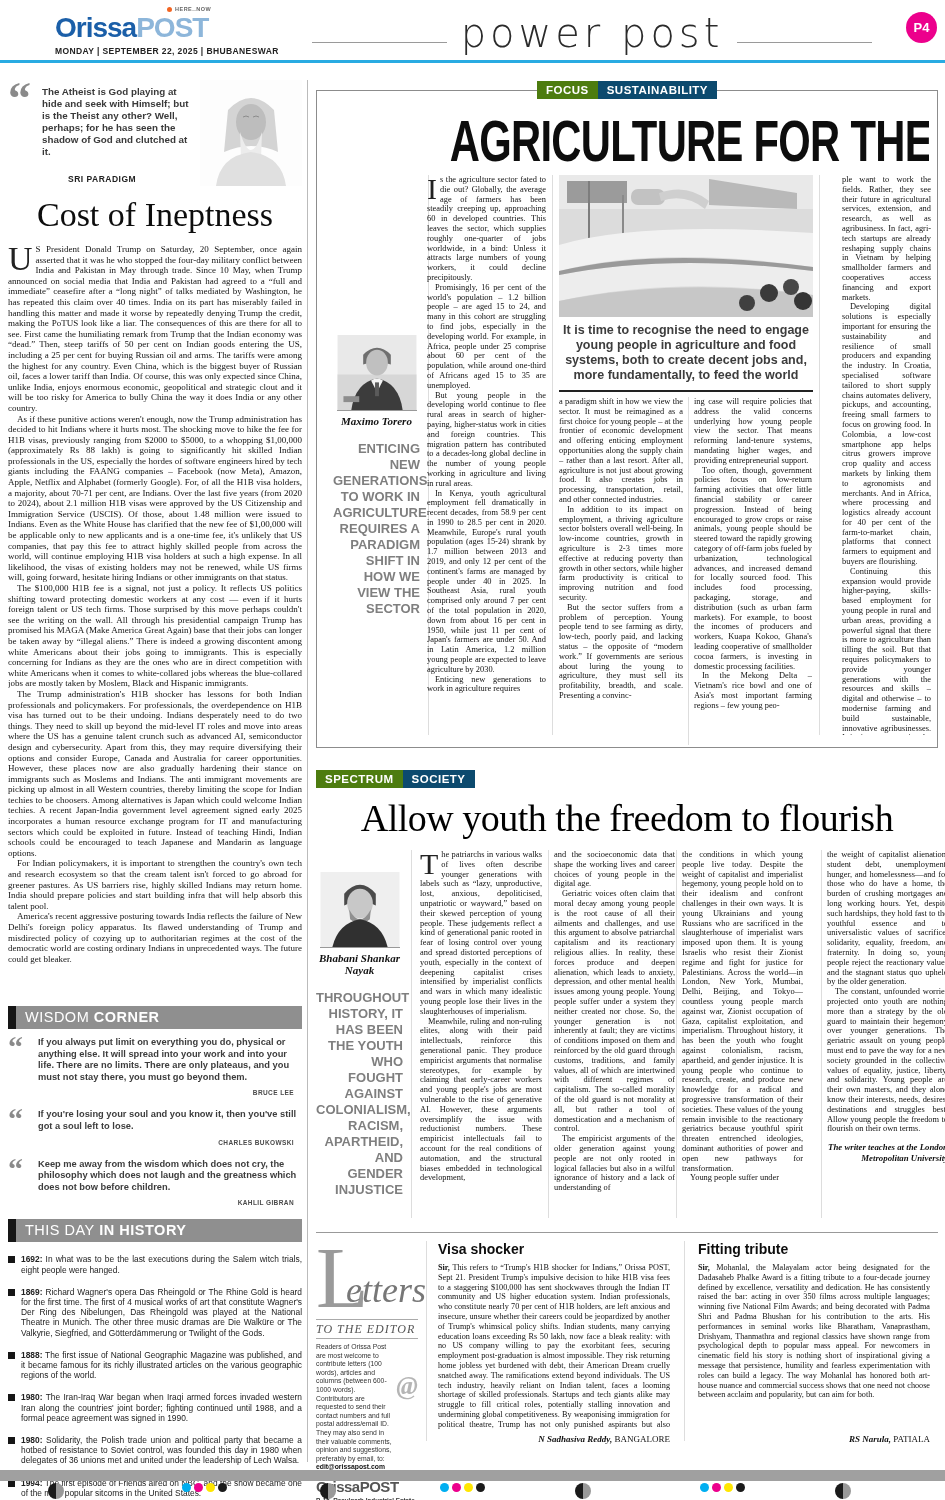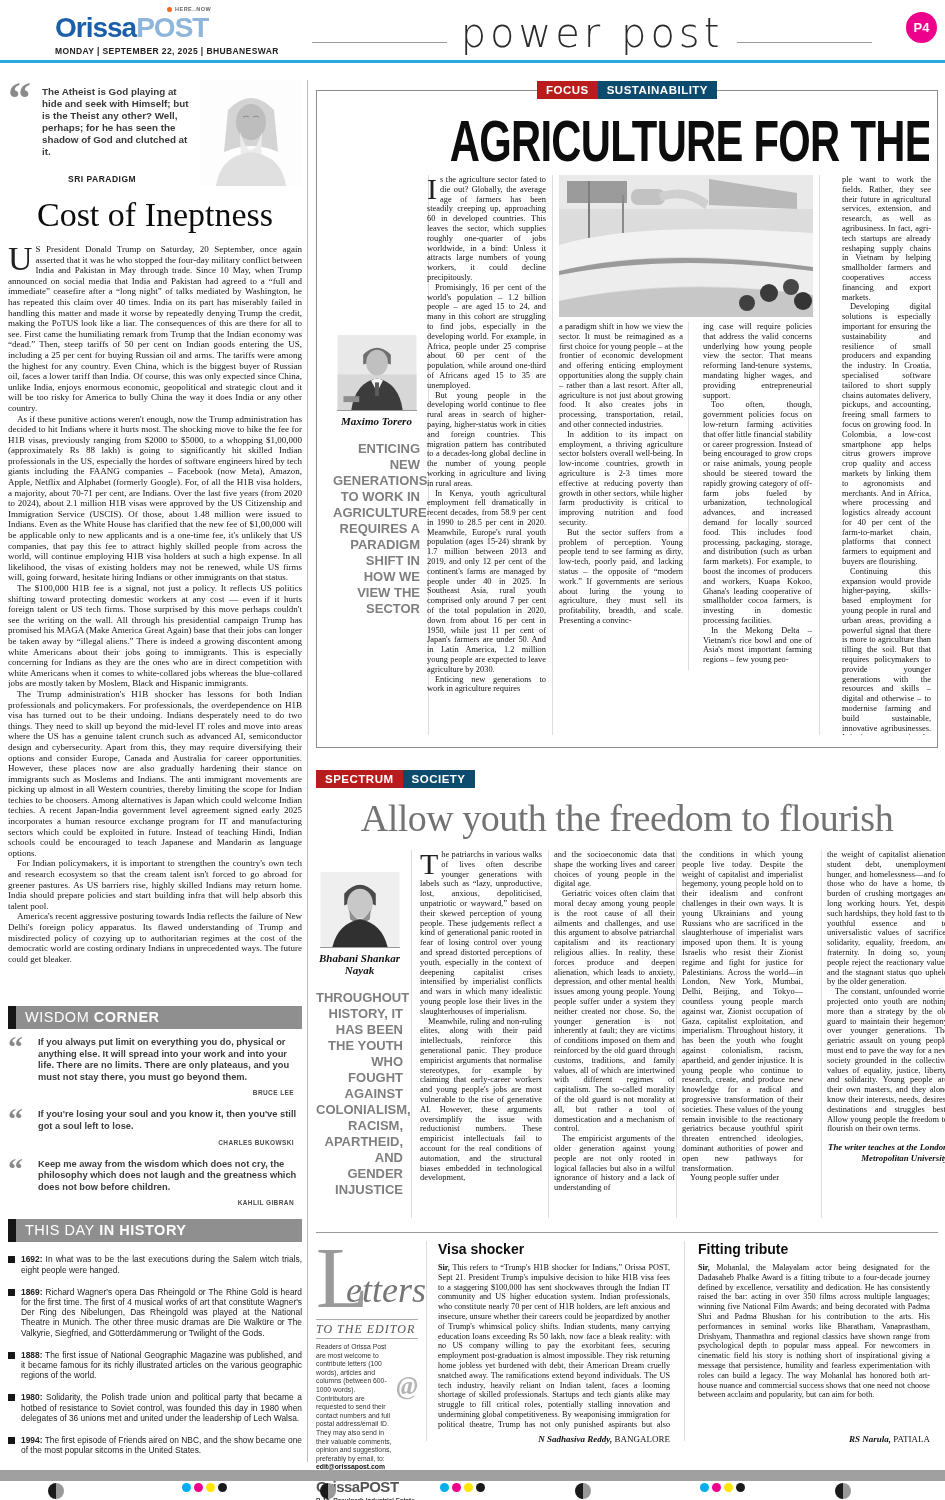--- a/index.html
+++ b/index.html
@@ -53,44 +53,44 @@
   .he-bullet { width:7px; height:7px; background:#161616; flex:none; margin-top:2px; }
   .he-text { font:8.4px/10.2px "Liberation Sans",sans-serif; color:#222; text-align:justify; }
   .he-text b { font-weight:bold; }
   
   .right-col { position:absolute; left:316px; top:80px; width:622px; }
   
   .agri { position:relative; margin-top:10px; border:1px solid #8c8c8c; padding:0 8px 6px; height:658px; }
   .tag-row { display:flex; justify-content:center; gap:0; margin-top:-10px; }
   .tag-row.left { justify-content:flex-start; }
   .tag { font:bold 11.5px/18px "Liberation Sans",sans-serif; padding:0 9px; letter-spacing:.5px; }
-  .tag.gray { background:#b91c1c; color:#fff; }
+  .tag.gray { background:#4d7c0f; color:#fff; }
   .tag.black { background:#0c4a6e; color:#fff; }
   .agri-headline { margin-top:12px; text-align:center; overflow:hidden; }
   .agri-headline span { display:inline-block; font:900 58px/60px "Liberation Sans",sans-serif; letter-spacing:-1px; color:#0d0d0d; white-space:nowrap; transform:scaleX(.72); transform-origin:center; }
   .agri-body { position:relative; height:560px; margin-top:4px;
     font:8.4px/9.8px "Liberation Serif",serif; text-align:justify; }
   .agri-body p, .soc-body p { text-indent:8px; }
   .agri-body p.cont, .soc-body p.cont, .agri-body p.first, .soc-body p.first { text-indent:0; }
   .aside-col { position:absolute; left:8px; top:0; width:96px; height:100%; border-right:1px solid #ddd; padding:160px 8px 0 0; }
   .author-photo { width:80px; height:76px; margin:0 auto; display:block; border-bottom:1px solid #999; }
   .author-name { text-align:center; font:bold italic 11px/12px "Liberation Serif",serif; margin-top:4px; color:#111; }
   .pullquote { margin-top:14px; text-align:right; font:bold 13px/16px "Liberation Sans",sans-serif; color:#7f7f7f; }
   .agri-c1 { position:absolute; left:102px; top:0; width:126px; height:100%; overflow:hidden; border-right:1px solid #ddd; padding-right:6px; }
   .agri-mid { position:absolute; left:234px; top:0; width:254px; height:100%; }
   .agri-photo { width:254px; height:142px; display:block; }
   .agri-caption { font:bold 12.5px/15px "Liberation Sans",sans-serif; color:#3d3d3d; text-align:center; padding:6px 4px 7px; border-bottom:2px solid #222; }
   .agri-midcols { display:flex; margin-top:5px; height:348px; overflow:hidden; }
   .agri-mc { width:124px; overflow:hidden; }
-  .agri-mc + .agri-mc { border-left:1px solid #ddd; margin-left:5px; padding-left:14px; }
+  .agri-mc + .agri-mc { border-left:1px solid #ddd; margin-left:5px; padding-left:5px; }
   .agri-c4 { position:absolute; left:494px; top:0; width:112px; height:100%; overflow:hidden; border-left:1px solid #ddd; padding-left:22px; }
   .byline { margin-top:8px; text-align:right; font:bold italic 8.8px/11px "Liberation Serif",serif; }
   
   .society { position:relative; margin-top:32px; }
-  .soc-headline { text-align:center; font:400 38px/44px "Liberation Serif",serif; color:#737373; margin-top:8px; letter-spacing:-.5px; }
+  .soc-headline { text-align:center; font:400 38px/44px "Liberation Serif",serif; color:#000000; margin-top:8px; letter-spacing:-.5px; }
   .soc-body { position:relative; height:368px; margin-top:10px; font:8.4px/9.8px "Liberation Serif",serif; text-align:justify; }
   .soc-aside { position:absolute; left:0; top:0; width:96px; height:100%; border-right:1px solid #ddd; padding:22px 8px 0 0; }
   .soc-col { position:absolute; top:0; width:122px; height:100%; overflow:hidden; }
   .soc-col.c1 { left:104px; } .soc-col.c2 { left:232px; } .soc-col.c3 { left:360px; } .soc-col.c4 { left:505px; }
   .soc-col + .soc-col, .soc-col.c1 { border-left:none; }
   .soc-col.c2,.soc-col.c3,.soc-col.c4 { border-left:1px solid #ddd; padding-left:5px; width:127px; }
   
   .letters { position:relative; margin-top:14px; border-top:1px solid #999; padding-top:8px; height:212px; }
   .let-aside { position:absolute; left:0; top:8px; width:102px; }
   .let-script { position:relative; height:74px; }
@@ -211,20 +211,24 @@
       <div class="he">
         <span class="he-bullet"></span>
         <div class="he-text"><b>1869:</b> <span>Richard Wagner's opera Das Rheingold or The Rhine Gold is heard for the first time. The first of 4 musical works of art that constitute Wagner's Der Ring des Nibelungen, Das Rheingold was played at the National Theatre in Munich. The other three music dramas are Die Walküre or The Valkyrie, Siegfried, and Götterdämmerung or Twilight of the Gods.</span></div>
       </div>
       <div class="he">
         <span class="he-bullet"></span>
         <div class="he-text"><b>1888:</b> <span>The first issue of National Geographic Magazine was published, and it became famous for its richly illustrated articles on the various geographic regions of the world.</span></div>
       </div>
       <div class="he">
         <span class="he-bullet"></span>
+        <div class="he-text"><b>1980:</b> <span>The Iran-Iraq War began when Iraqi armed forces invaded western Iran along the countries' joint border; fighting continued until 1988, and a formal peace agreement was signed in 1990.</span></div>
+      </div>
+      <div class="he">
+        <span class="he-bullet"></span>
         <div class="he-text"><b>1980:</b> <span>Solidarity, the Polish trade union and political party that became a hotbed of resistance to Soviet control, was founded this day in 1980 when delegates of 36 unions met and united under the leadership of Lech Walsa.</span></div>
       </div>
       <div class="he">
         <span class="he-bullet"></span>
         <div class="he-text"><b>1994:</b> <span>The first episode of Friends aired on NBC, and the show became one of the most popular sitcoms in the United States.</span></div>
       </div>
     </div>
   </div>
 
   <div class="v-divider"></div>
@@ -274,20 +278,21 @@
             <line x1="64" y1="20" x2="64" y2="64" stroke="#8a8a8a" stroke-width="2"></line>
             <path d="M0 70 Q80 46 254 58 L254 92 Q100 70 0 96 Z" fill="#f2f2f2"></path>
             <path d="M0 100 Q110 78 254 96 L254 120 Q120 100 0 126 Z" fill="#ededed"></path>
             <path d="M0 96 Q100 72 254 92 L254 96 Q110 78 0 100 Z" fill="#9a9a9a"></path>
             <path d="M0 126 Q120 102 254 120 L254 142 L0 142 Z" fill="#c7c7c7"></path>
             <circle cx="210" cy="118" r="9" fill="#3a3a3a"></circle>
             <circle cx="232" cy="112" r="8" fill="#474747"></circle>
             <circle cx="244" cy="126" r="9" fill="#343434"></circle>
             <circle cx="188" cy="128" r="8" fill="#404040"></circle>
           </svg>
+          <div class="agri-caption">It is time to recognise the need to engage young people in agriculture and food systems, both to create decent jobs and, more fundamentally, to feed the world</div>
           <div class="agri-midcols">
             <div class="agri-mc">
               <p class="cont">a paradigm shift in how we view the sector. It must be reimagined as a first choice for young people – at the frontier of economic development and offering enticing employment opportunities along the supply chain – rather than a last resort. After all, agriculture is not just about growing food. It also creates jobs in processing, transportation, retail, and other connected industries.</p>
               <p>In addition to its impact on employment, a thriving agriculture sector bolsters overall well-being. In low-income countries, growth in agriculture is 2-3 times more effective at reducing poverty than growth in other sectors, while higher farm productivity is critical to improving nutrition and food security.</p>
               <p>But the sector suffers from a problem of perception. Young people tend to see farming as dirty, low-tech, poorly paid, and lacking status – the opposite of “modern work.” If governments are serious about luring the young to agriculture, they must sell its profitability, breadth, and scale. Presenting a convinc-</p>
             </div>
             <div class="agri-mc">
               <p class="cont">ing case will require policies that address the valid concerns underlying how young people view the sector. That means reforming land-tenure systems, mandating higher wages, and providing entrepreneurial support.</p>
               <p>Too often, though, government policies focus on low-return farming activities that offer little financial stability or career progression. Instead of being encouraged to grow crops or raise animals, young people should be steered toward the rapidly growing category of off-farm jobs fueled by urbanization, technological advances, and increased demand for locally sourced food. This includes food processing, packaging, storage, and distribution (such as urban farm markets). For example, to boost the incomes of producers and workers, Kuapa Kokoo, Ghana's leading cooperative of smallholder cocoa farmers, is investing in domestic processing facilities.</p>
               <p>In the Mekong Delta – Vietnam's rice bowl and one of Asia's most important farming regions – few young peo-</p>

